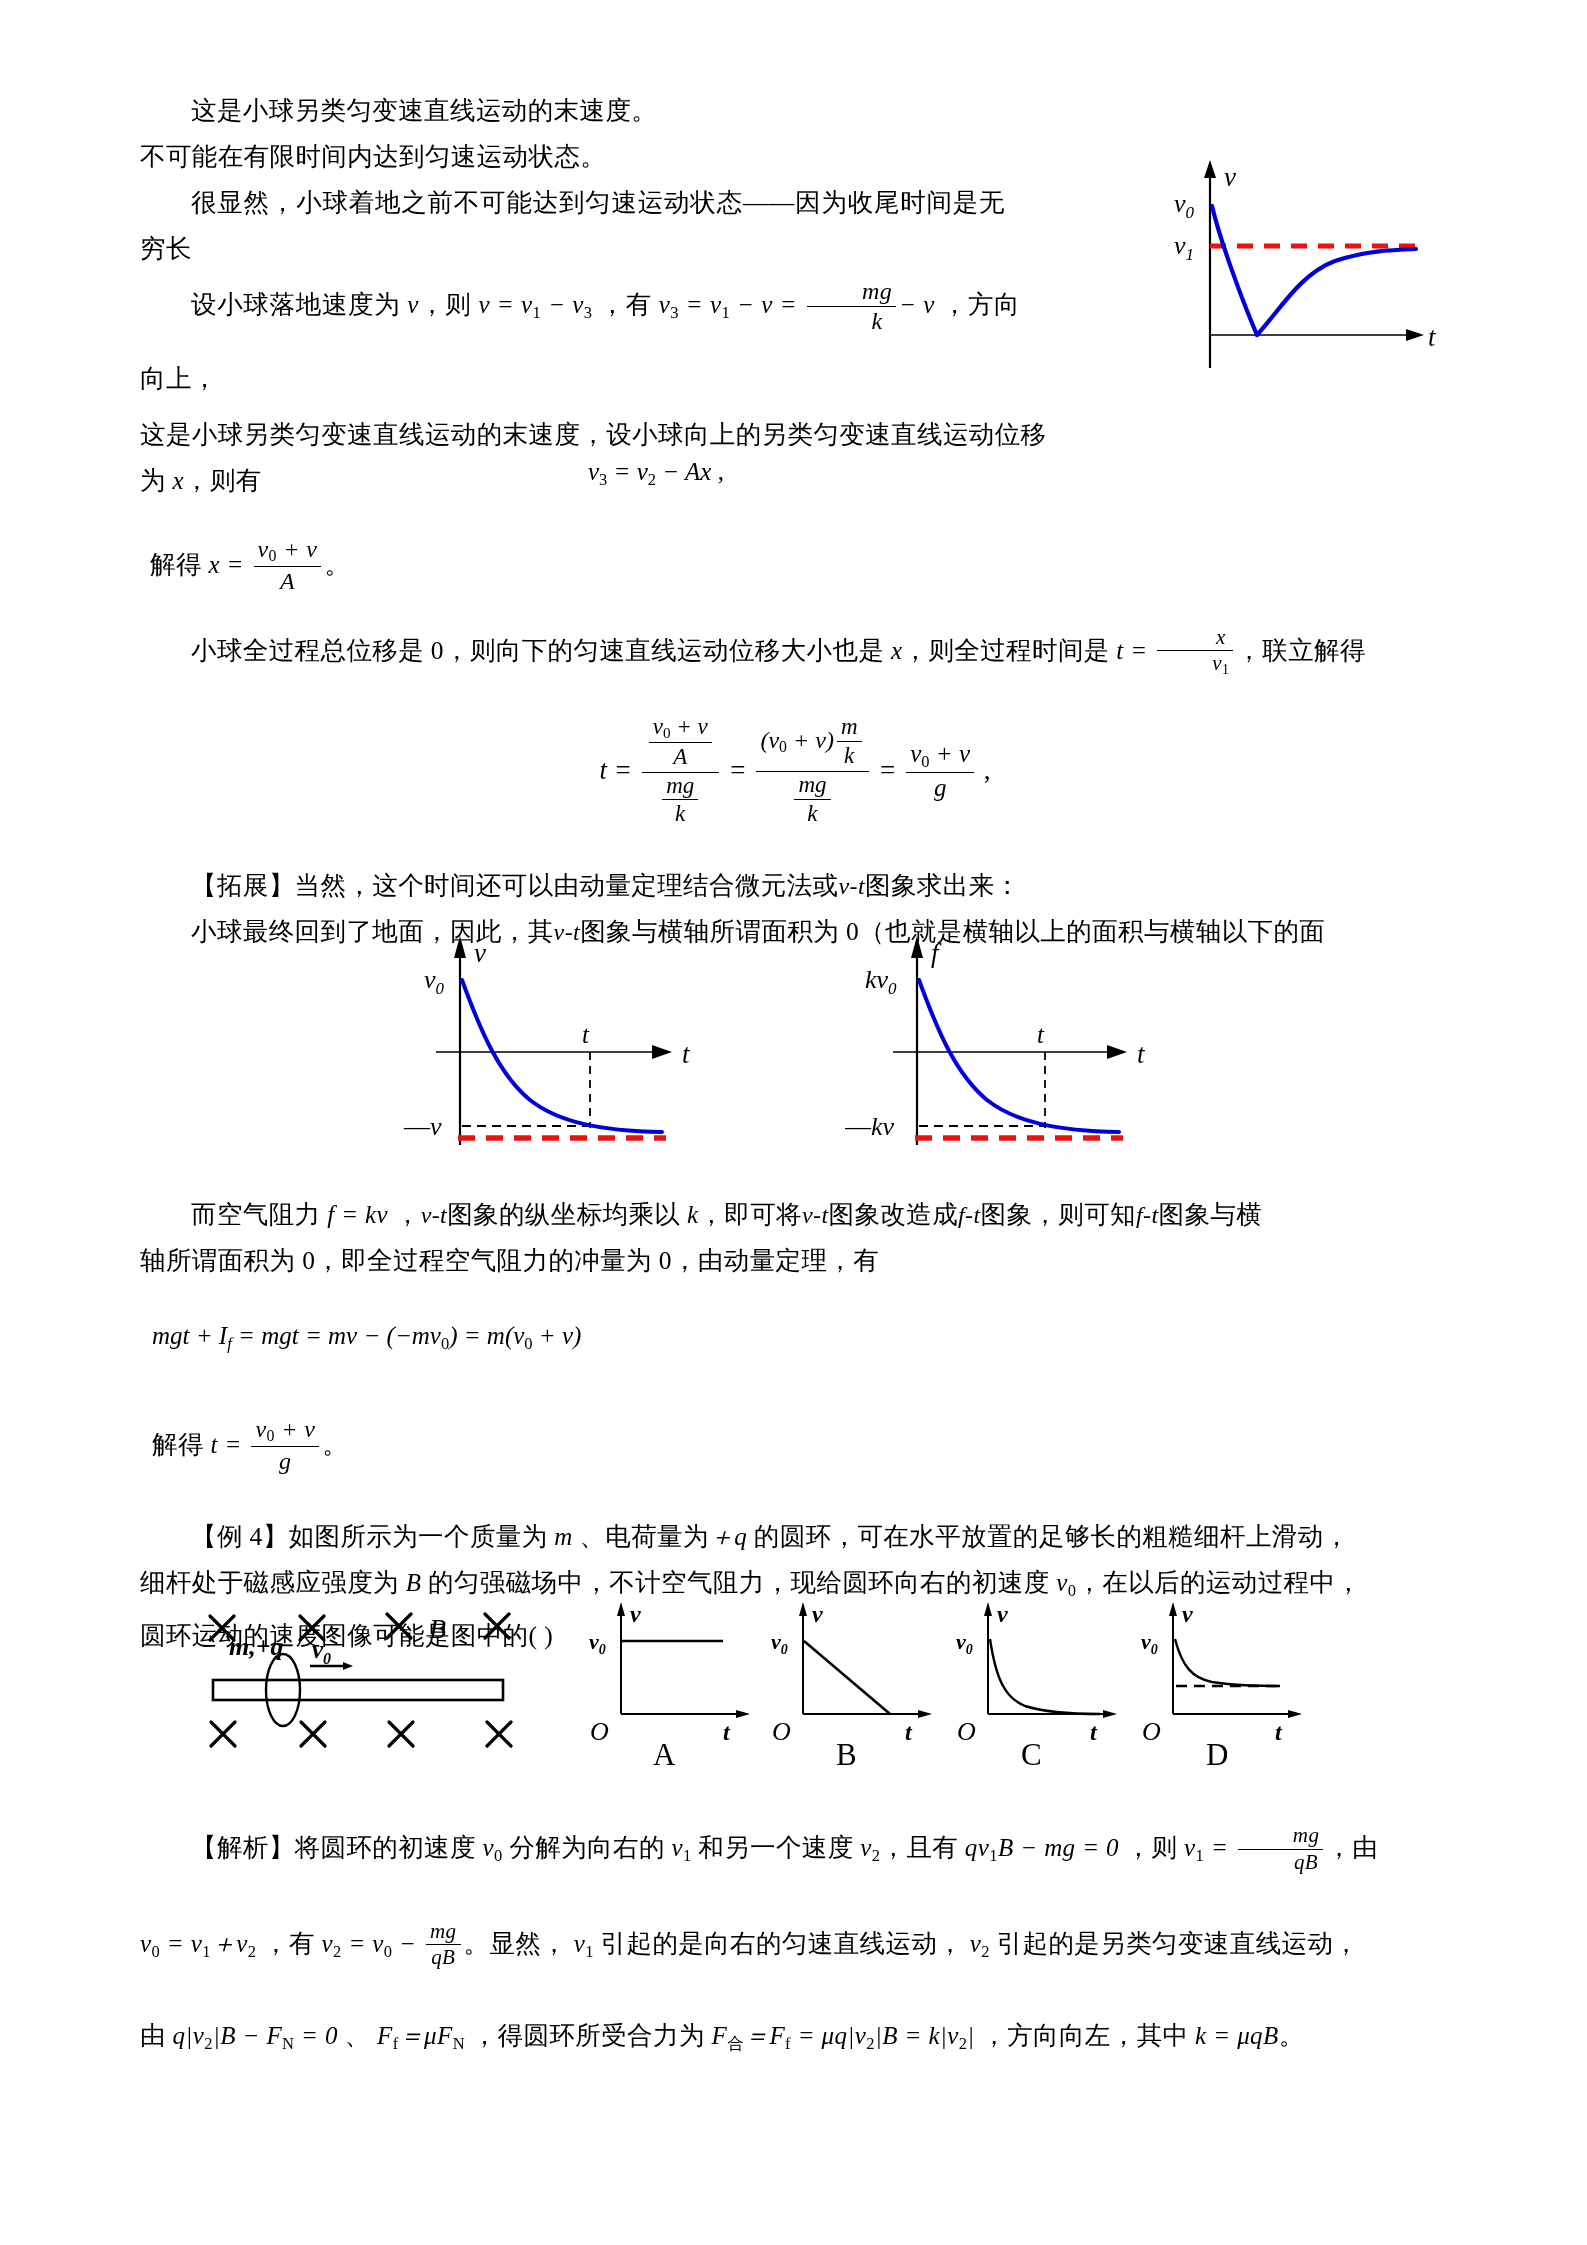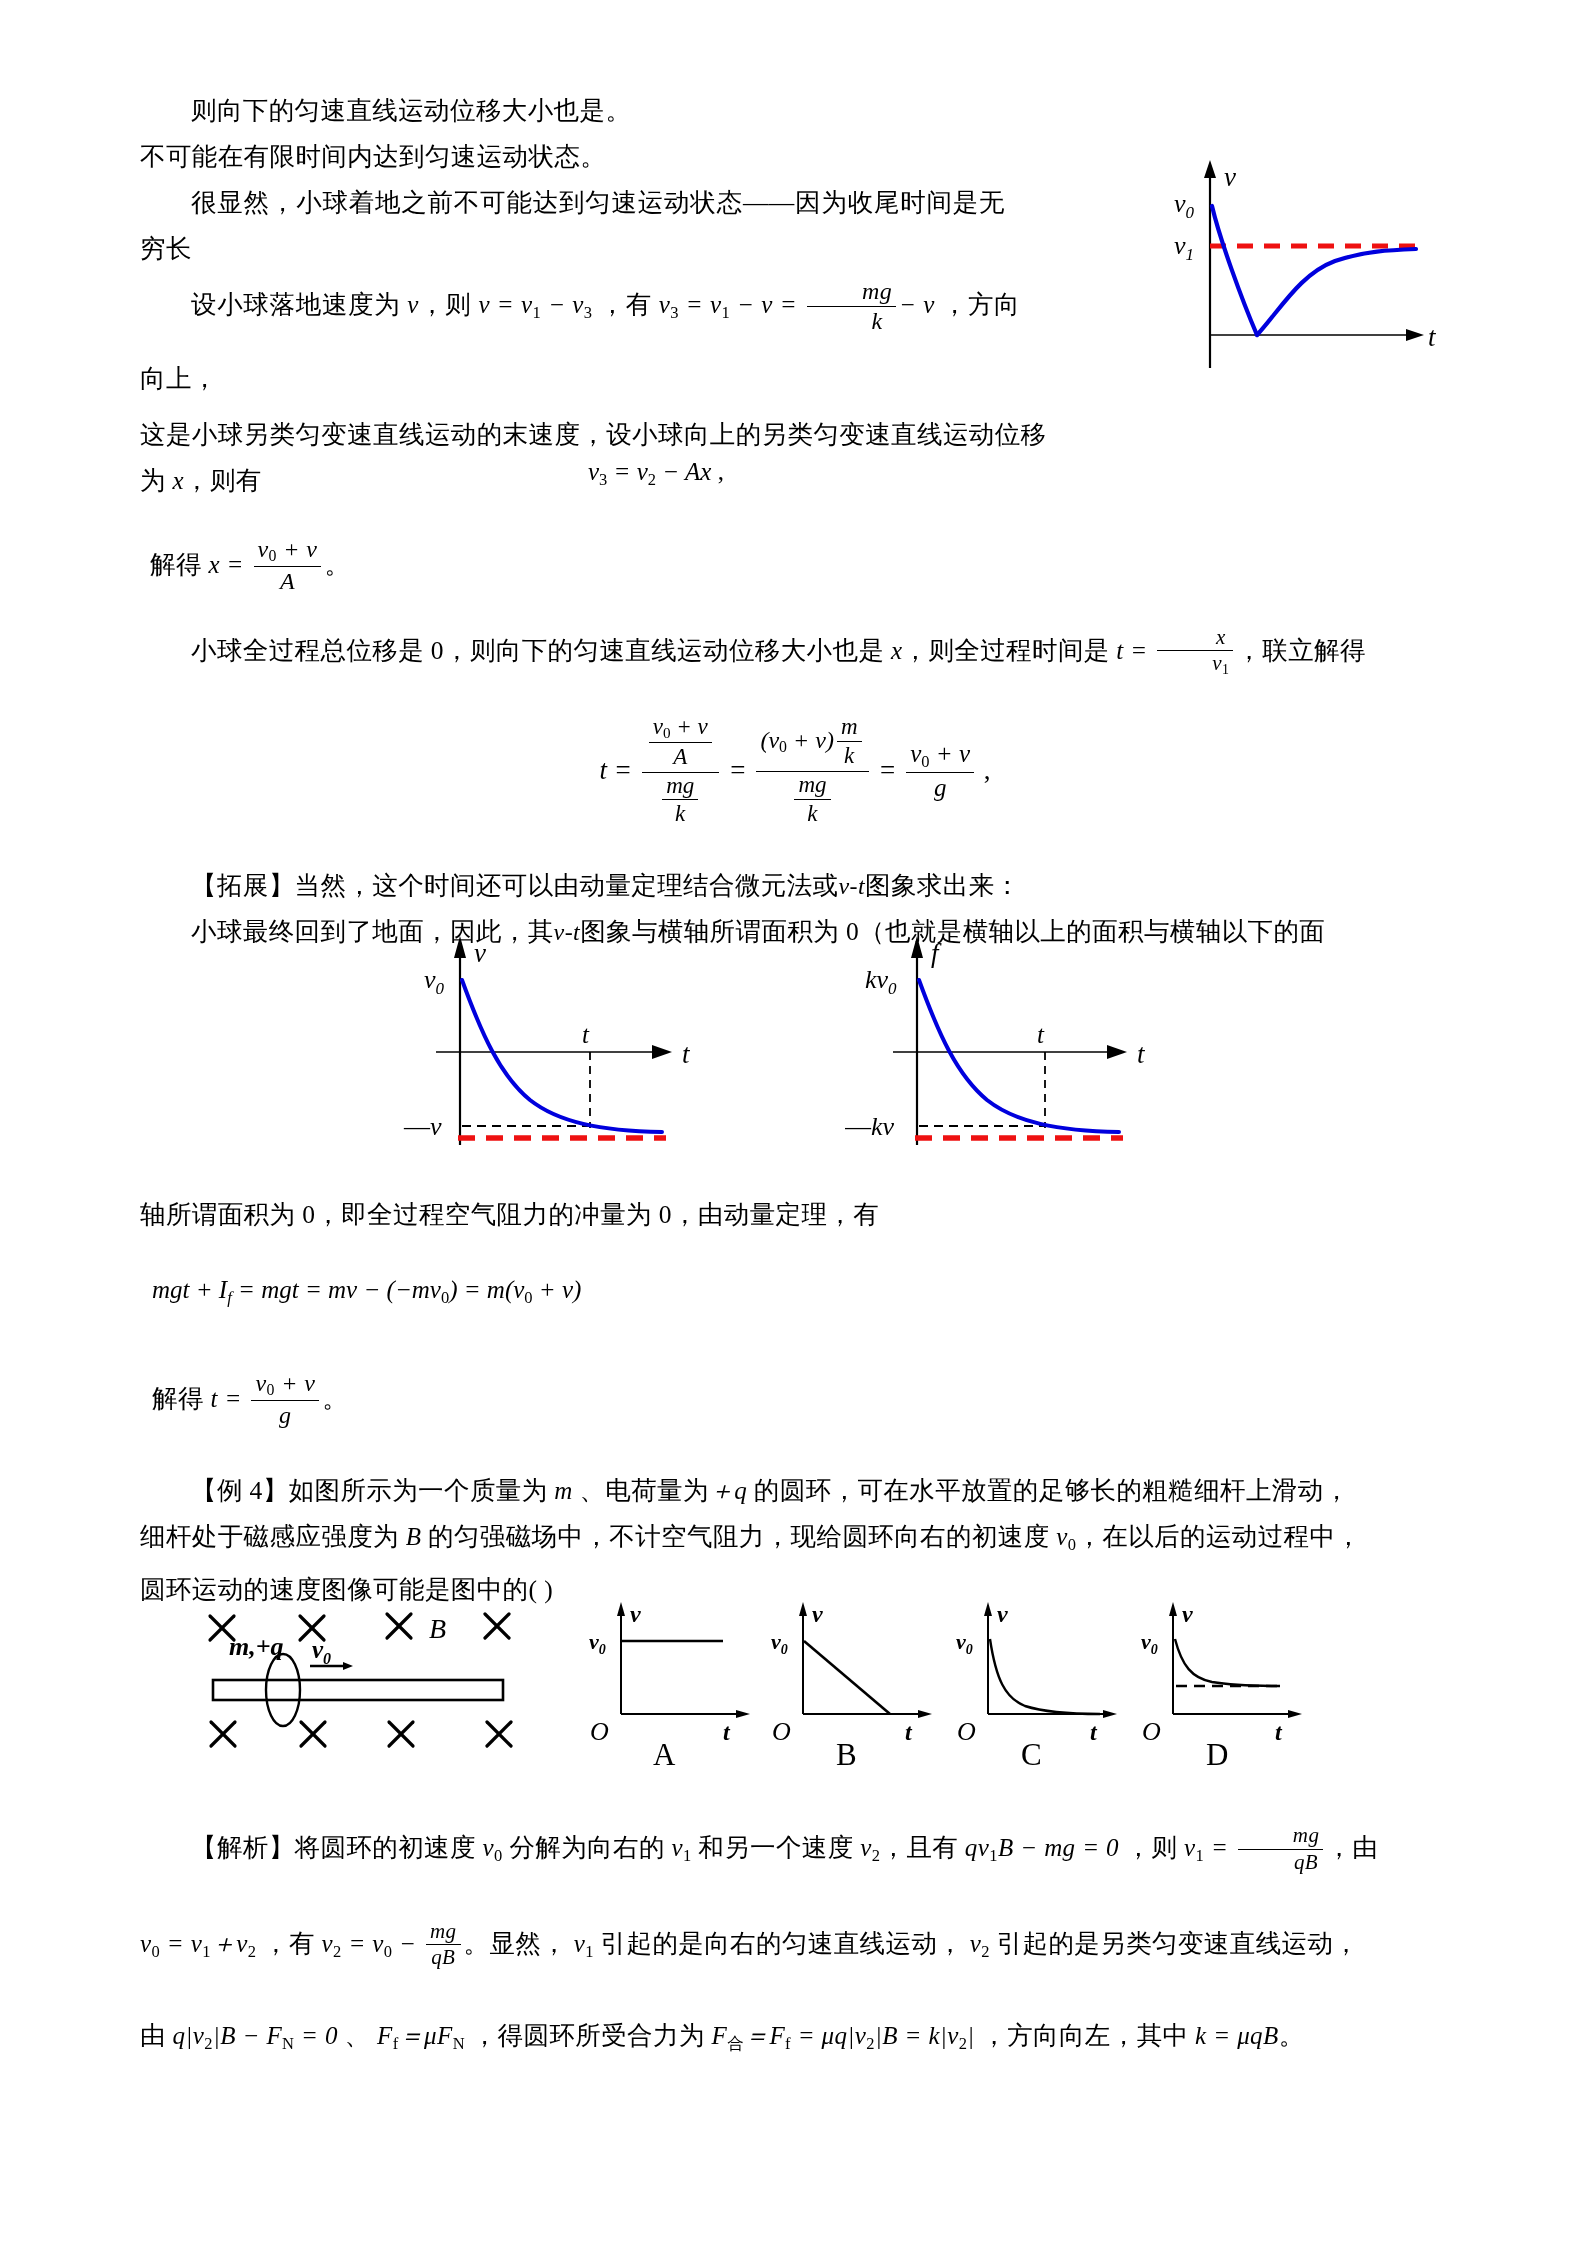--- a/index.html
+++ b/index.html
@@ -116,21 +116,21 @@
 
       <text x="74" y="36" font-family="Liberation Serif, serif" font-style="italic" font-size="27" fill="#000">v</text>
       <text x="278" y="196" font-family="Liberation Serif, serif" font-style="italic" font-size="27" fill="#000">t</text>
       <text x="24" y="62" font-family="Liberation Serif, serif" font-style="italic" font-size="26" fill="#000">v<tspan font-size="17" dy="6">0</tspan></text>
       <text x="24" y="104" font-family="Liberation Serif, serif" font-style="italic" font-size="26" fill="#000">v<tspan font-size="17" dy="6">1</tspan></text>
     </svg>
   </div>
 
   <div class="content">
 
-    <p class="para indent">则向下的匀速直线运动位移大小也是。</p>
+    <p class="para indent">这是小球另类匀变速直线运动的末速度。</p>
 
     <p class="para">不可能在有限时间内达到匀速运动状态。</p>
     <p class="para indent" style="width:865px;">很显然，小球着地之前不可能达到匀速运动状态——因为收尾时间是无穷长</p>
 
     <p class="para indent" style="width:880px; line-height:66px;">
       <span>设小球落地速度为</span><span class="m"> v</span><span>，则</span><span class="m"> v = v<span class="subn">1</span> − v<span class="subn">3</span> </span><span>，有</span><span class="m"> v<span class="subn">3</span> = v<span class="subn">1</span> − v = </span><span class="frac"><span class="num">mg</span><span class="den">k</span></span><span class="m">− v </span><span>，方向向上，</span>
     </p>
 
     <p class="para">这是小球另类匀变速直线运动的末速度，设小球向上的另类匀变速直线运动位移</p>
 
@@ -216,20 +216,23 @@
       <text x="86" y="62" font-family="Liberation Serif, serif" font-style="italic" font-size="27" fill="#000">f</text>
       <text x="292" y="163" font-family="Liberation Serif, serif" font-style="italic" font-size="27" fill="#000">t</text>
       <text x="192" y="143" font-family="Liberation Serif, serif" font-style="italic" font-size="25" fill="#000">t</text>
       <text x="20" y="88" font-family="Liberation Serif, serif" font-style="italic" font-size="26" fill="#000">kv<tspan font-size="17" dy="6">0</tspan></text>
       <text x="0" y="235" font-family="Liberation Serif, serif" font-size="26" fill="#000">—<tspan font-style="italic">kv</tspan></text>
     </svg>
   </div>
 
   <div style="position:absolute; left:140px; top:1192px; width:1310px;">
 
+    <p class="para indent">
+      <span>而空气阻力</span><span class="m"> f = kv </span><span>，</span><span class="m" style="font-size:24px;">v-t</span><span>图象的纵坐标均乘以</span><span class="m"> k</span><span>，即可将</span><span class="m" style="font-size:24px;">v-t</span><span>图象改造成</span><span class="m" style="font-size:24px;">f-t</span><span>图象，则可知</span><span class="m" style="font-size:24px;">f-t</span><span>图象与横</span>
+    </p>
     <p class="para">轴所谓面积为 0，即全过程空气阻力的冲量为 0，由动量定理，有</p>
 
     <p class="eq-left" style="margin-top:36px; padding-left:12px;">
       <span class="m">mgt + I<span class="sub">f</span> = mgt = mv − (−mv<span class="subn">0</span>) = m(v<span class="subn">0</span> + v)</span>
     </p>
 
     <p class="para" style="margin-top:56px; padding-left:12px; line-height:70px;">
       <span>解得</span><span class="m"> t = </span><span class="frac"><span class="num">v<span class="subn">0</span> + v</span><span class="den">g</span></span><span>。</span>
     </p>
 

